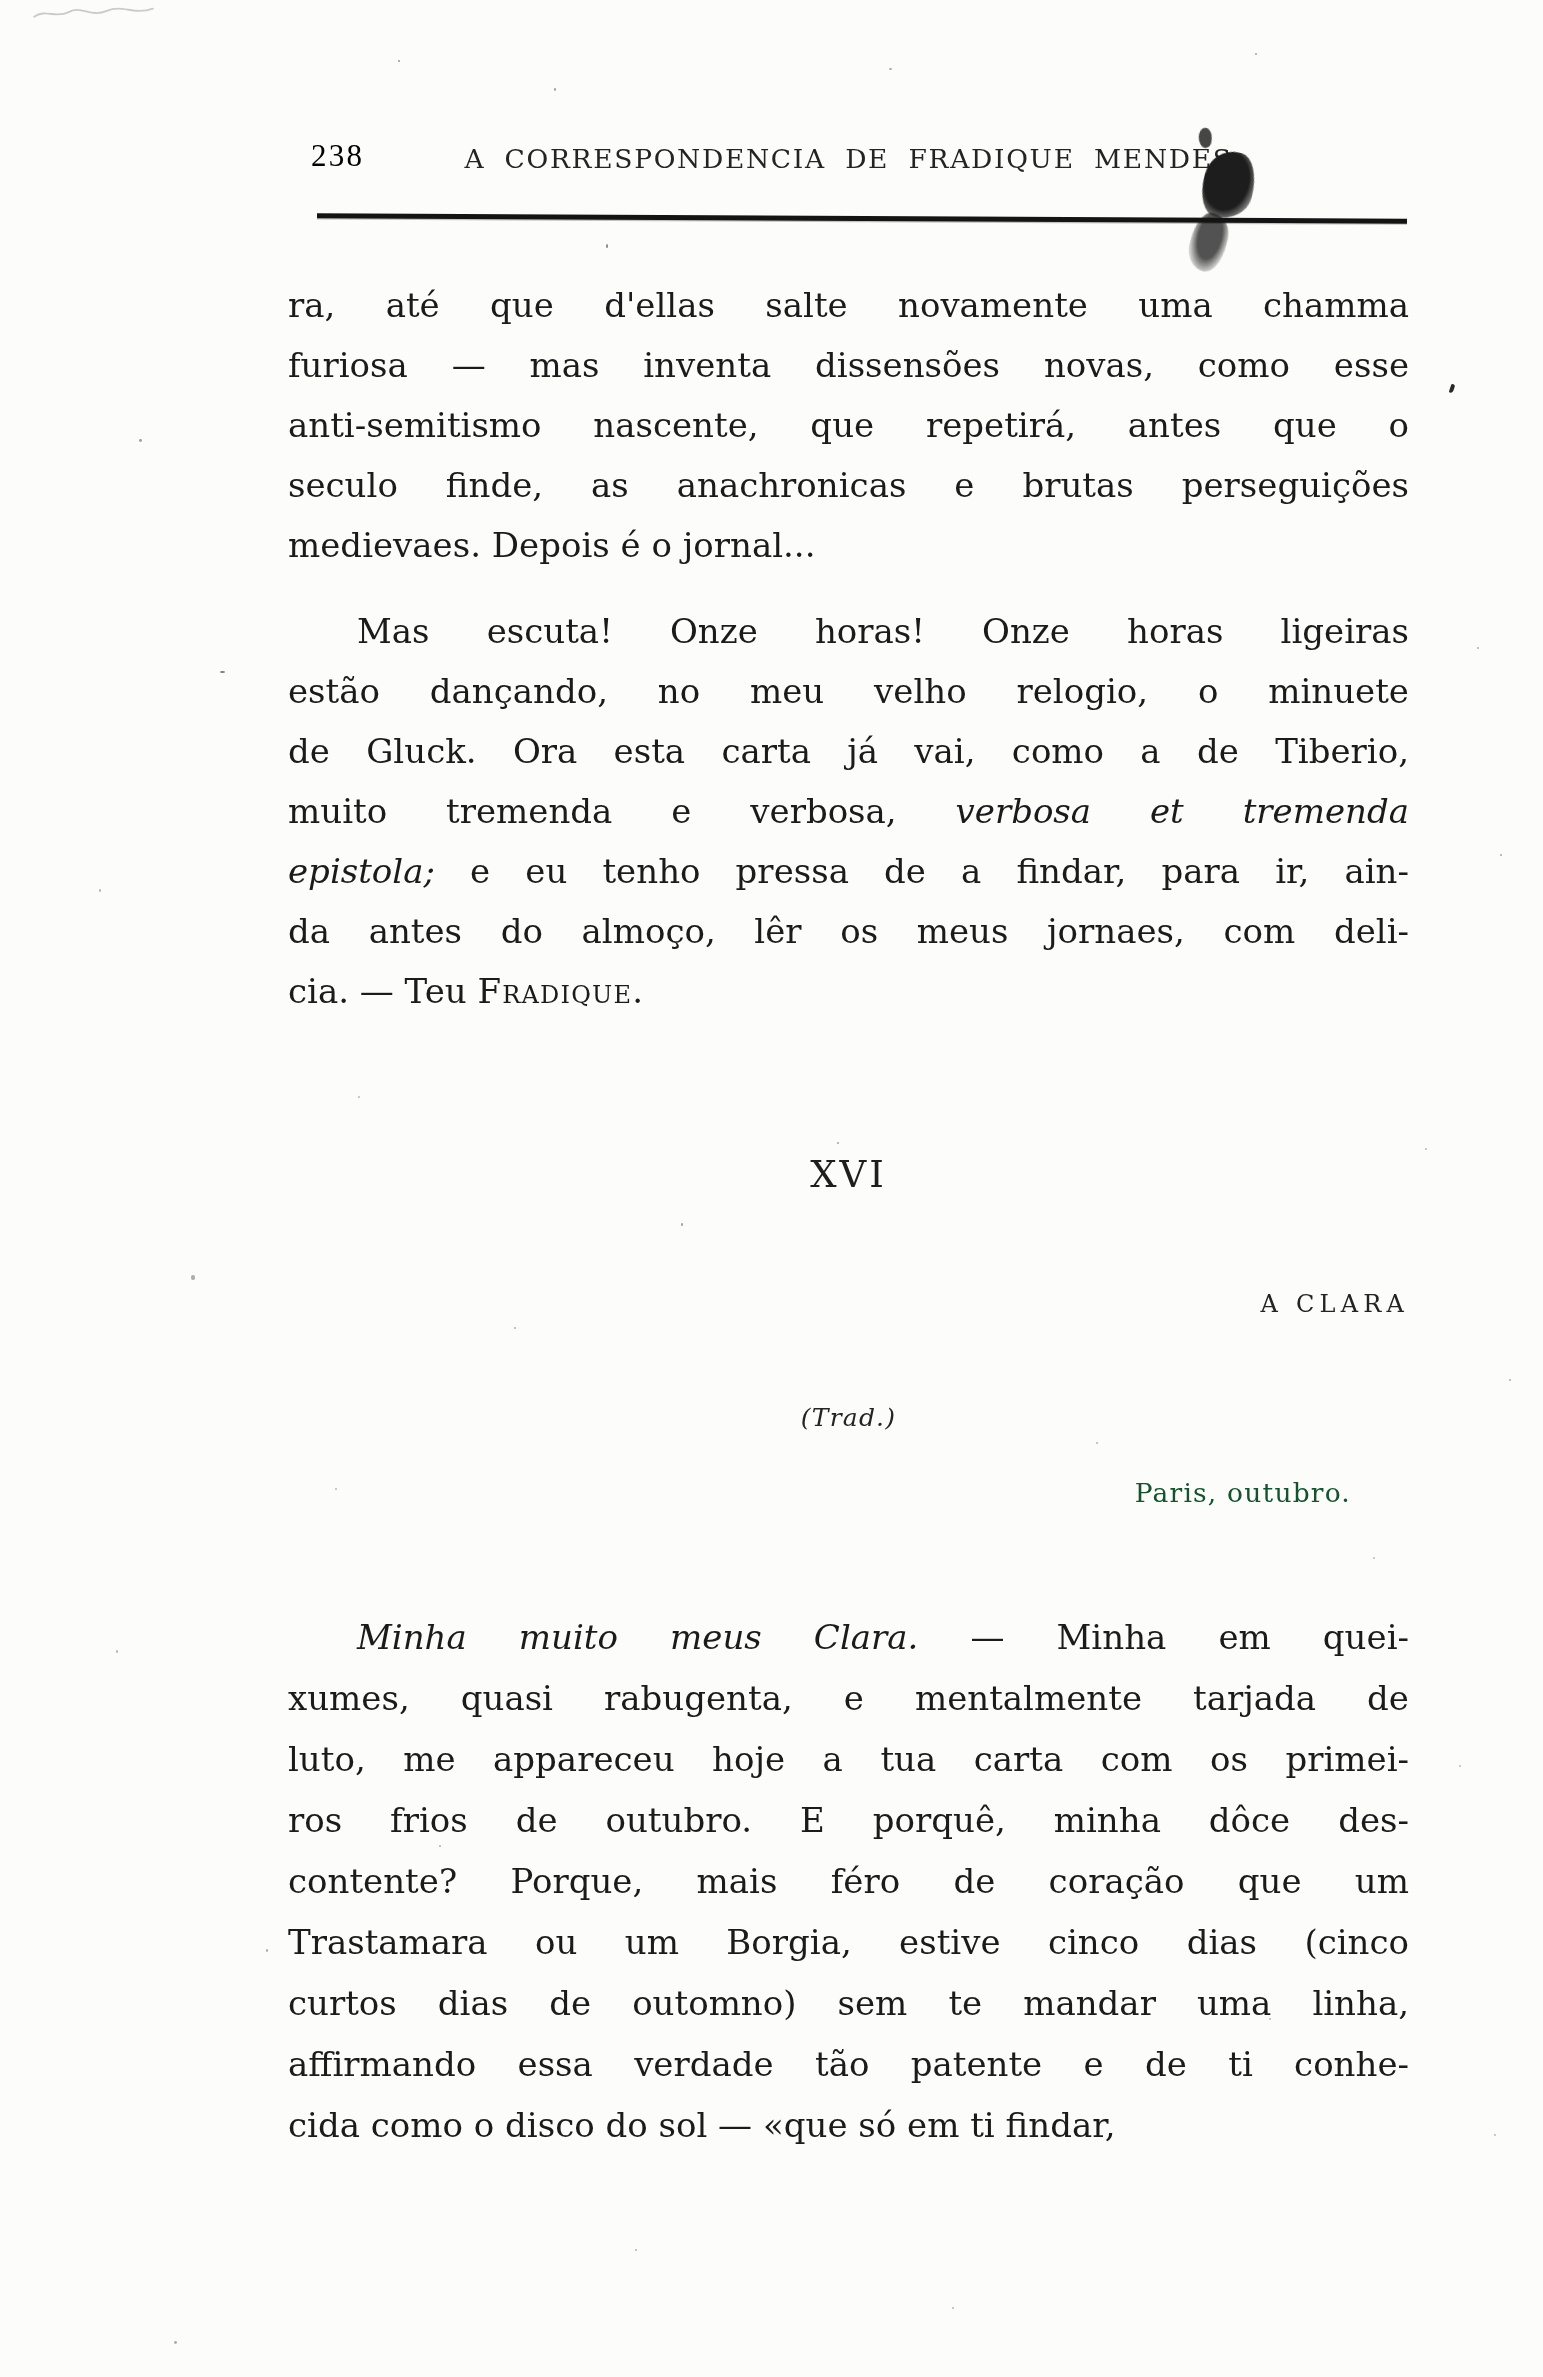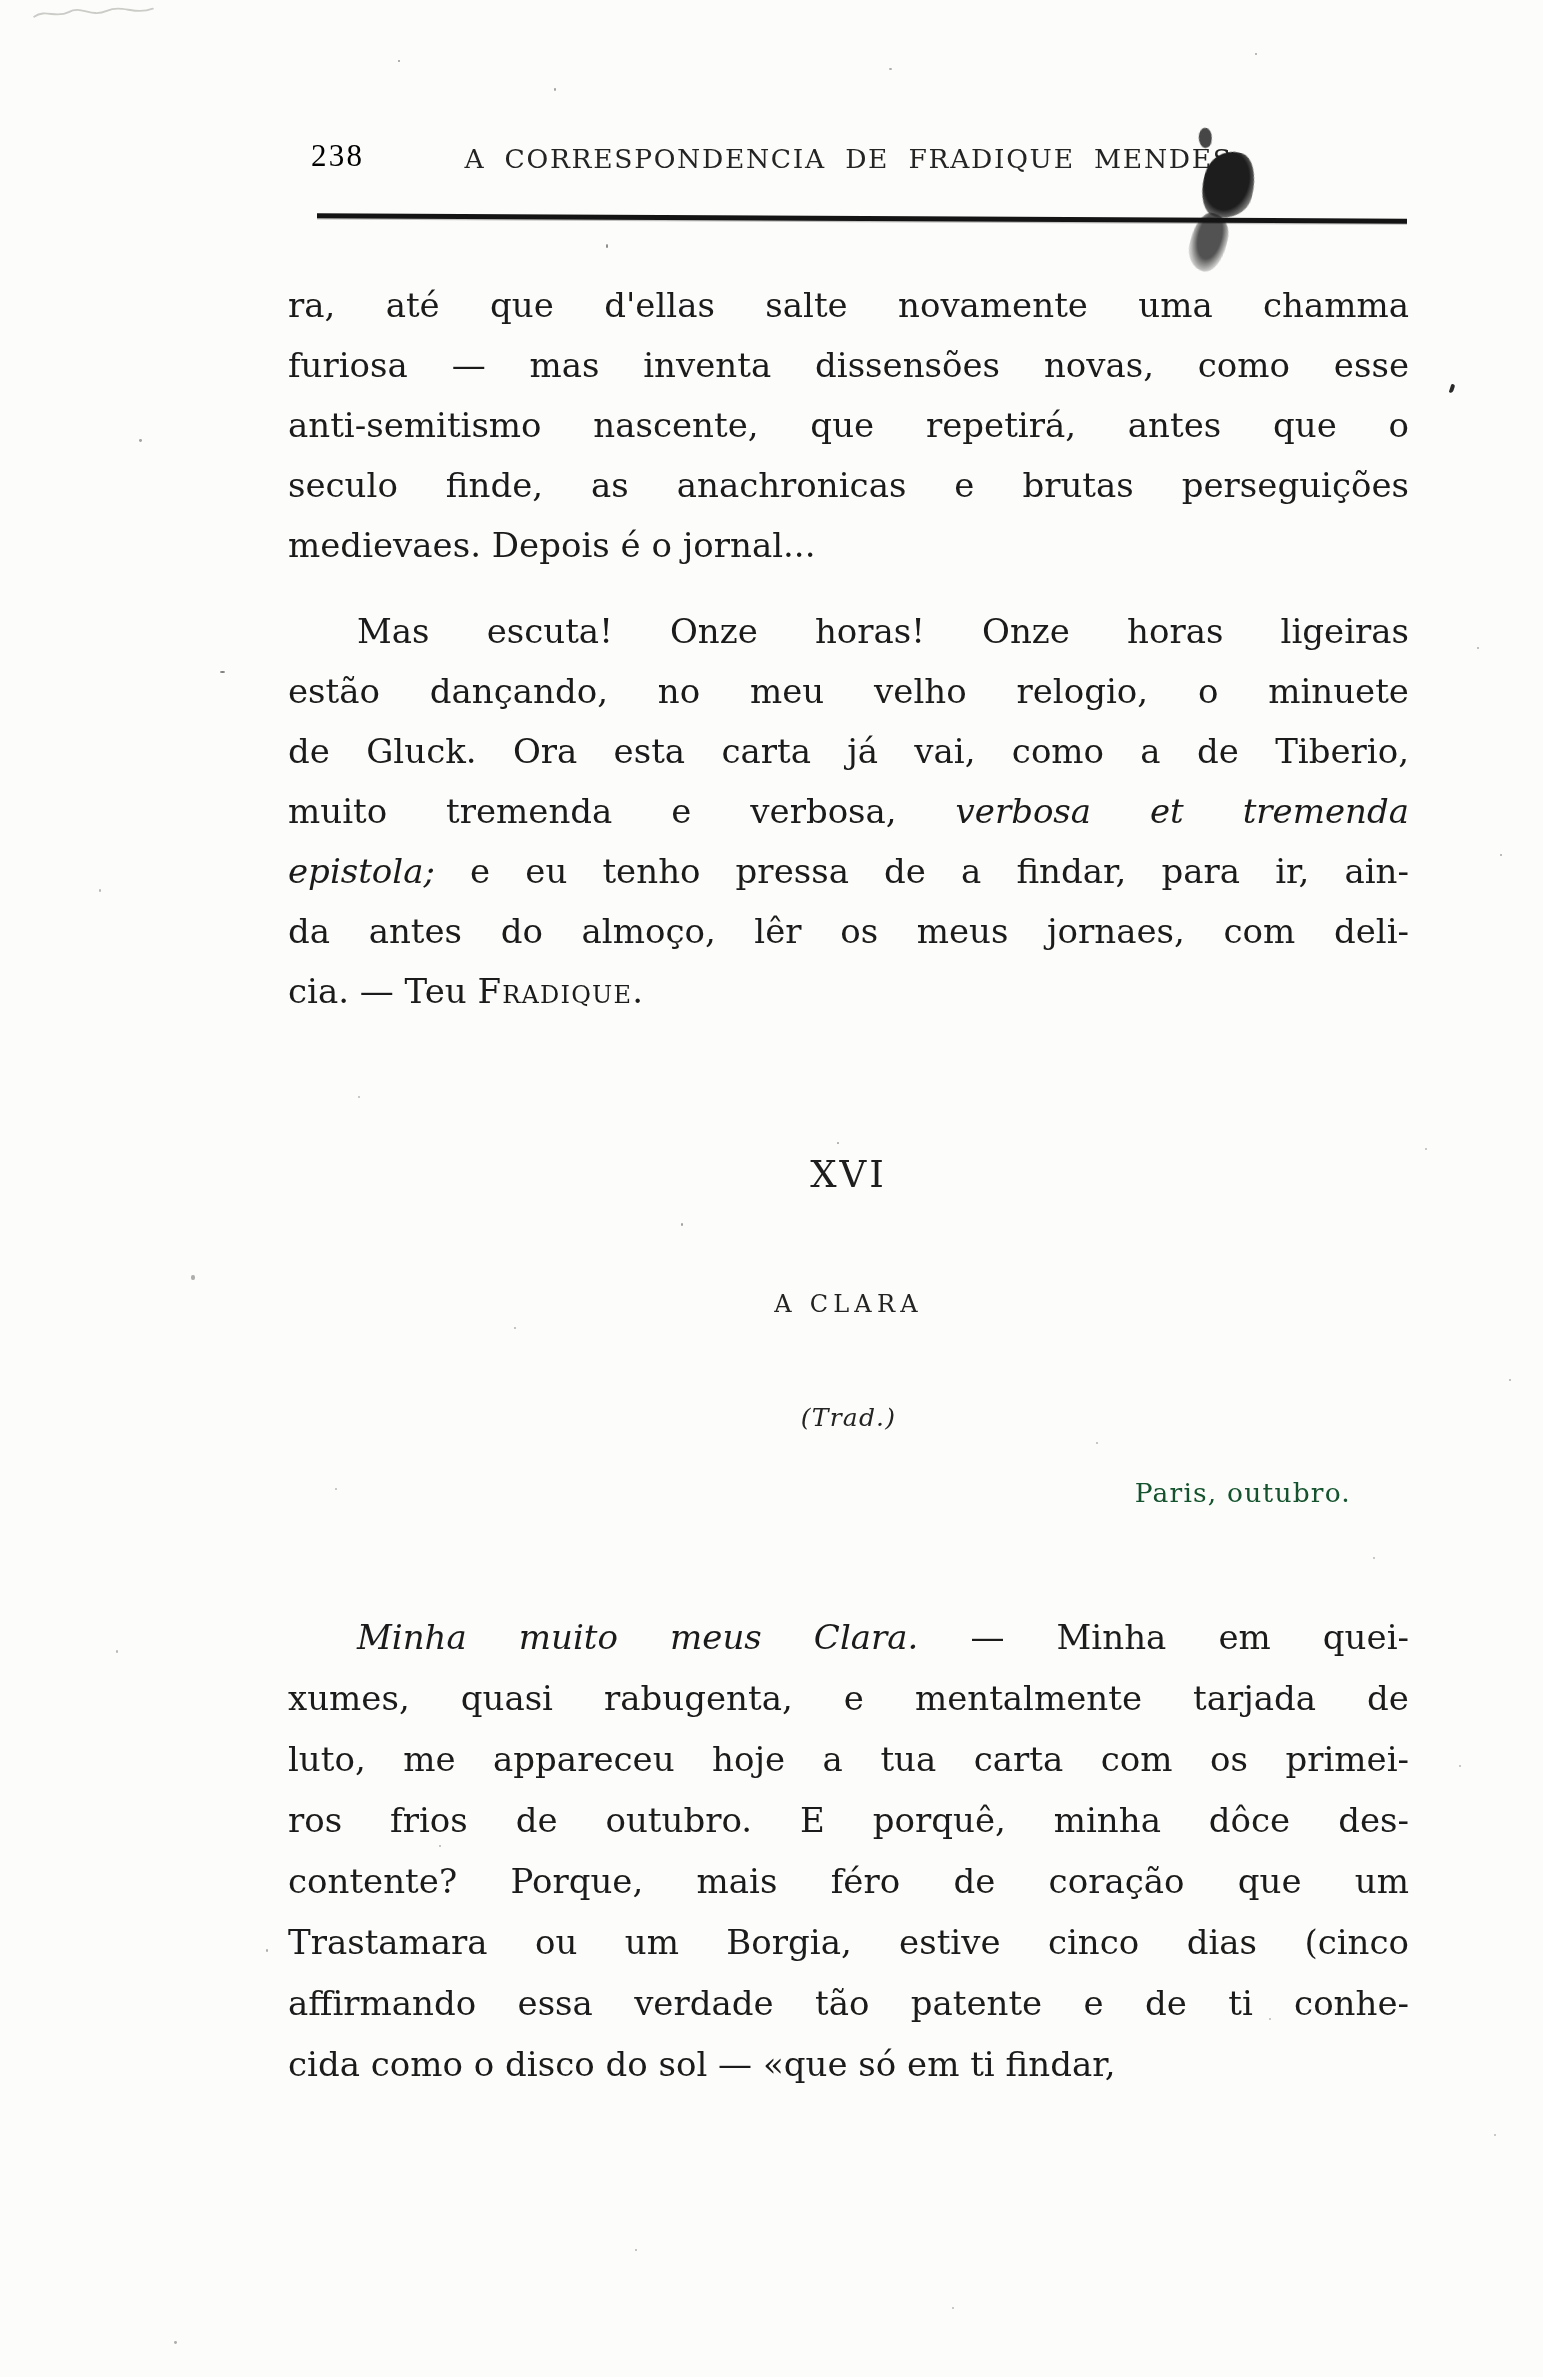--- a/index.html
+++ b/index.html
@@ -67,21 +67,21 @@
   .line.indent{padding-left:69px;}
   .line .italic{font-style:italic;}
   .line .smallcaps{font-variant:small-caps;letter-spacing:1.2px;}
   
   .numeral{
     position:absolute;left:288px;top:1153px;width:1121px;
     text-align:center;font-size:37px;letter-spacing:2.9px;color:#1e1e1e;
   }
   .addressee{
     position:absolute;left:288px;top:1290px;width:1121px;
-    text-align:center;font-size:24px;letter-spacing:5.2px;color:#242424;
+    text-align:right;font-size:24px;letter-spacing:5.2px;color:#242424;
   }
   .tradnote{
     position:absolute;left:288px;top:1403px;width:1121px;
     text-align:center;font-size:25px;font-style:italic;letter-spacing:1.2px;color:#242424;
   }
   .dateline{
     position:absolute;left:288px;top:1477px;width:1063px;
     text-align:right;font-size:26.5px;letter-spacing:1.2px;color:#14532d;
   }
   
@@ -133,20 +133,21 @@
   <div class="tradnote">(Trad.)</div>
   <div class="dateline">Paris, outubro.</div>
 
   <section class="textblock p3">
       <div class="line indent"><span class="italic">Minha muito meus Clara.</span><span> — Minha em quei-</span></div>
       <div class="line"><span>xumes, quasi rabugenta, e mentalmente tarjada de</span></div>
       <div class="line"><span>luto, me appareceu hoje a tua carta com os primei-</span></div>
       <div class="line"><span>ros frios de outubro. E porquê, minha dôce des-</span></div>
       <div class="line"><span>contente? Porque, mais féro de coração que um</span></div>
       <div class="line"><span>Trastamara ou um Borgia, estive cinco dias (cinco</span></div>
+      <div class="line"><span>curtos dias de outomno) sem te mandar uma linha,</span></div>
       <div class="line"><span>affirmando essa verdade tão patente e de ti conhe-</span></div>
       <div class="line short"><span>cida como o disco do sol — «que só em ti findar,</span></div>
     </section>
 
   <div class="margin-tick" style="left:1450px;top:384px;"></div>
 
   <div class="speck" style="left:398px;top:60px;width:2.3px;height:2.3px;opacity:.45"></div>
   <div class="speck" style="left:554px;top:88px;width:1.7px;height:2.9px;opacity:.4"></div>
   <div class="speck" style="left:889px;top:68px;width:2.9px;height:2.3px;opacity:.35"></div>
   <div class="speck" style="left:1255px;top:53px;width:2.3px;height:2.3px;opacity:.4"></div>

